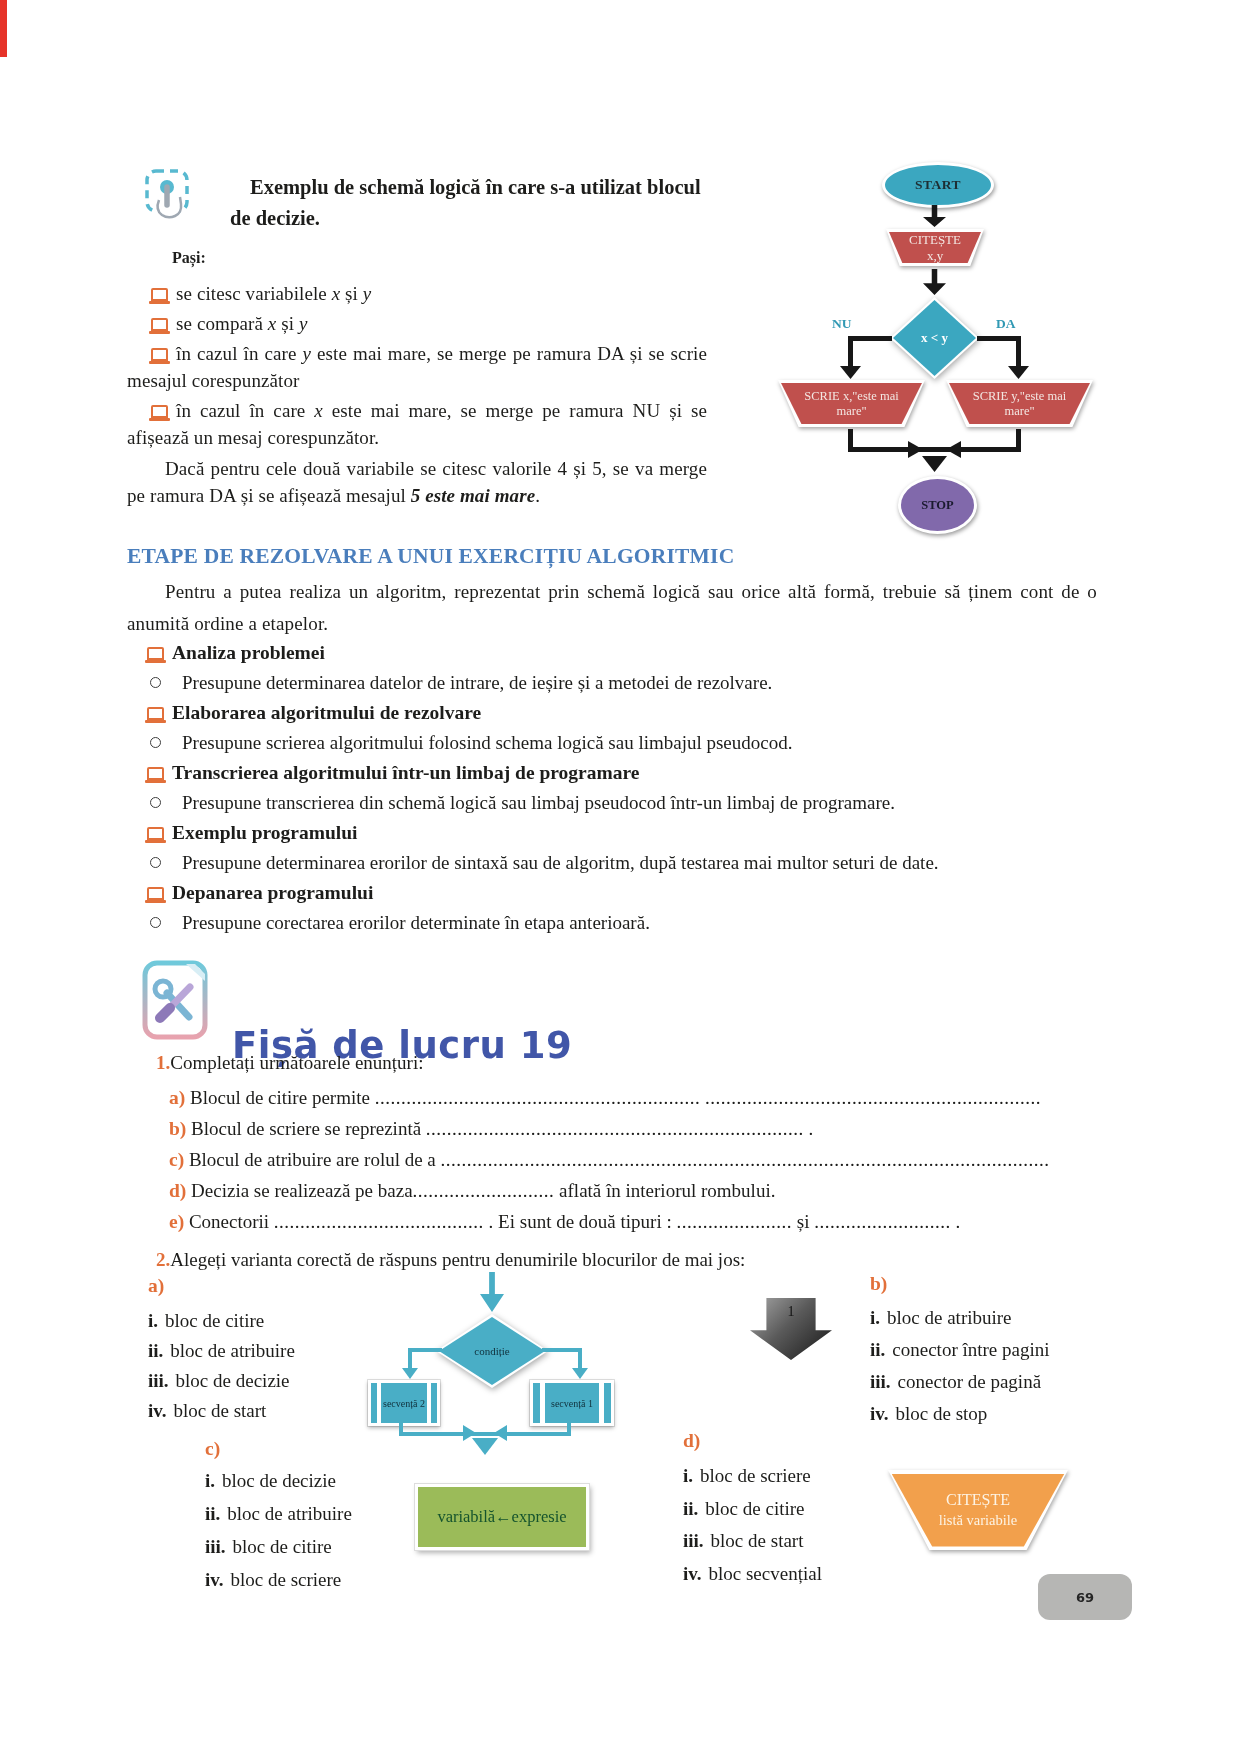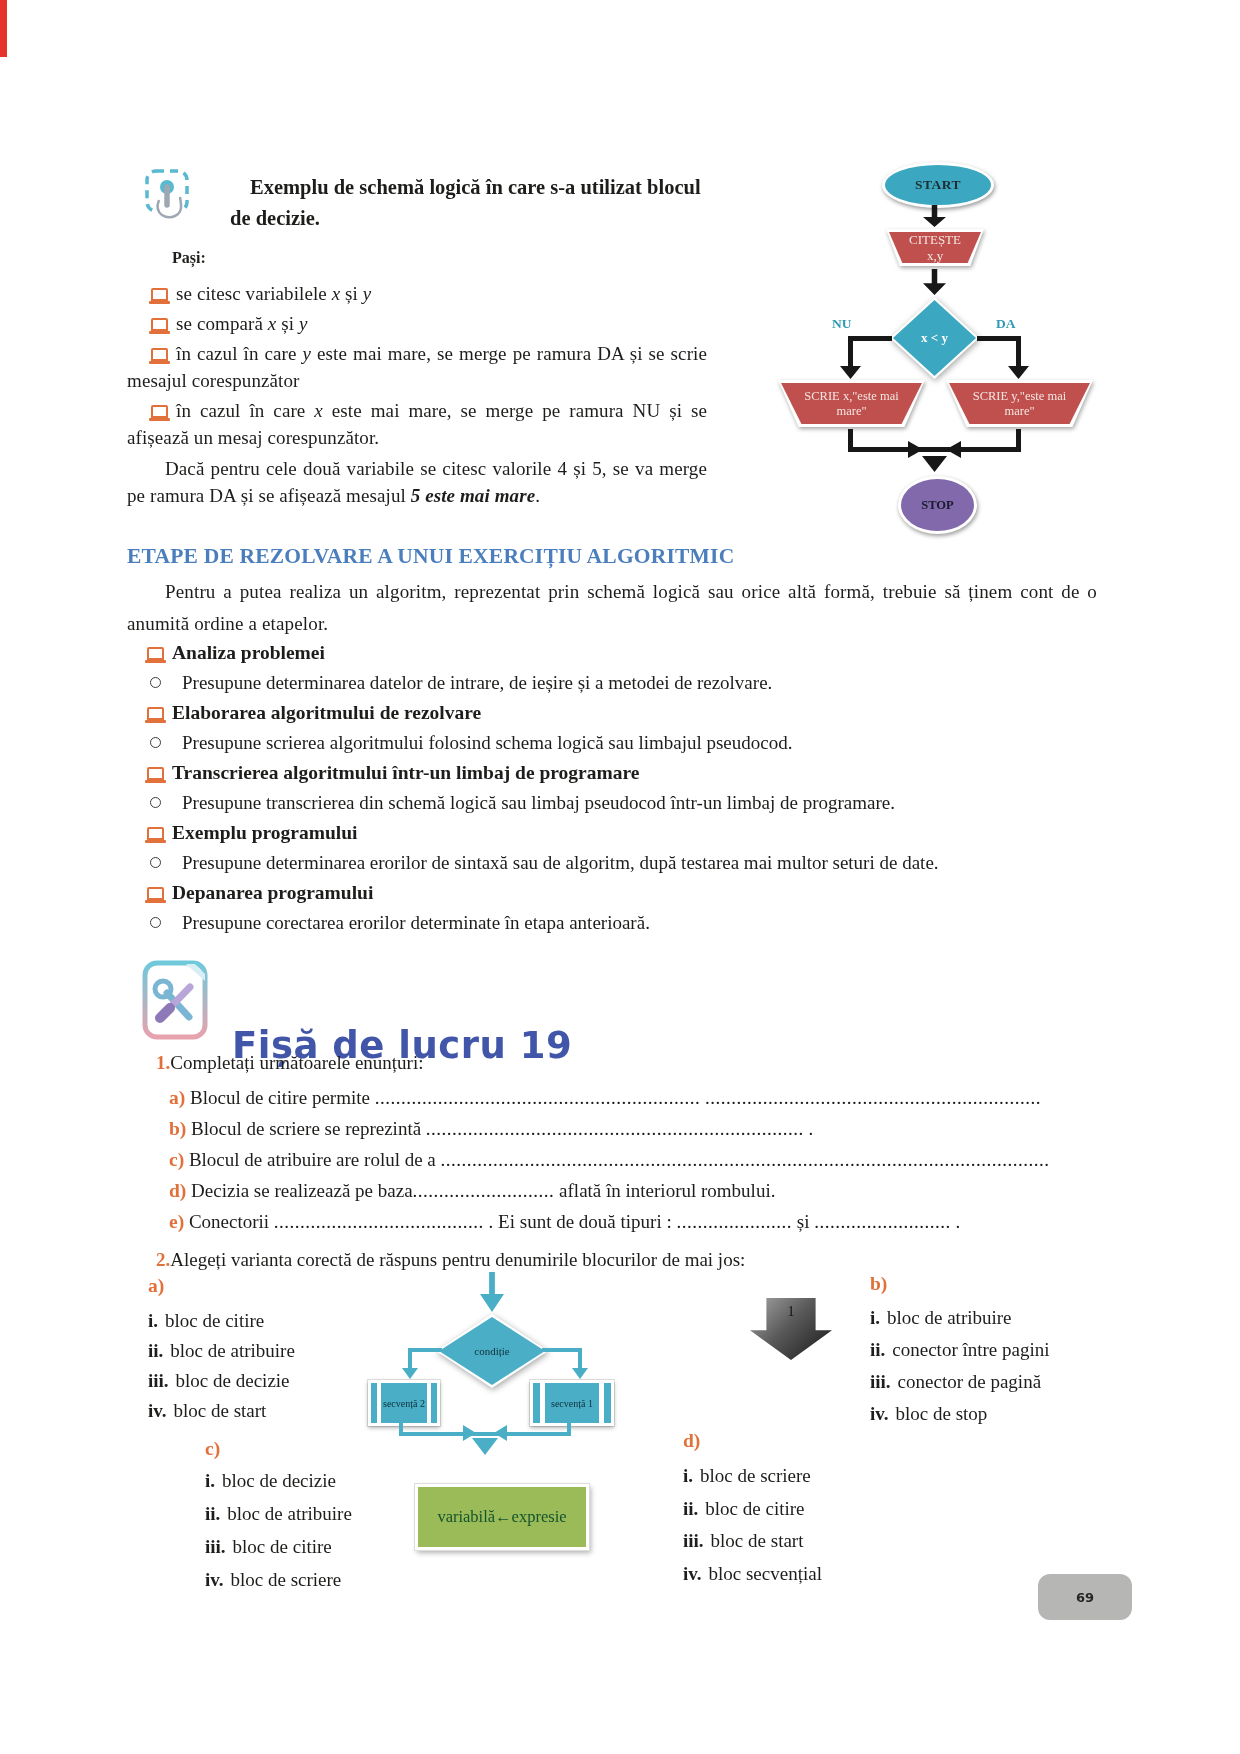--- a/index.html
+++ b/index.html
@@ -252,16 +252,23 @@
   <div class="assign-box" style="left:415px;top:1484px;width:168px;height:60px">variabilă←expresie</div>
 
   <div class="abs letter" style="left:683px;top:1430px">d)</div>
   <div class="abs" style="left:683px;top:1460px;line-height:32.5px">
     <div class="opt"><b>i.</b><span>bloc de scriere</span></div>
     <div class="opt"><b>ii.</b><span>bloc de citire</span></div>
     <div class="opt"><b>iii.</b><span>bloc de start</span></div>
     <div class="opt"><b>iv.</b><span>bloc secvențial</span></div>
   </div>
 
+  <div class="trapw steep" style="left:888px;top:1470px;width:180px;height:80px">
+    <div class="trap-out"></div>
+    <div class="trap-in" style="background:#f2a04c;color:#fdf3e4;flex-direction:column;line-height:1.35">
+      <span style="font-size:16px">CITEȘTE</span>
+      <span style="font-size:14.5px">listă variabile</span>
+    </div>
+  </div>
 
   <div class="badge" style="left:1038px;top:1574px;width:94px;height:46px">69</div>
 
 </div>
 
 </body></html>

